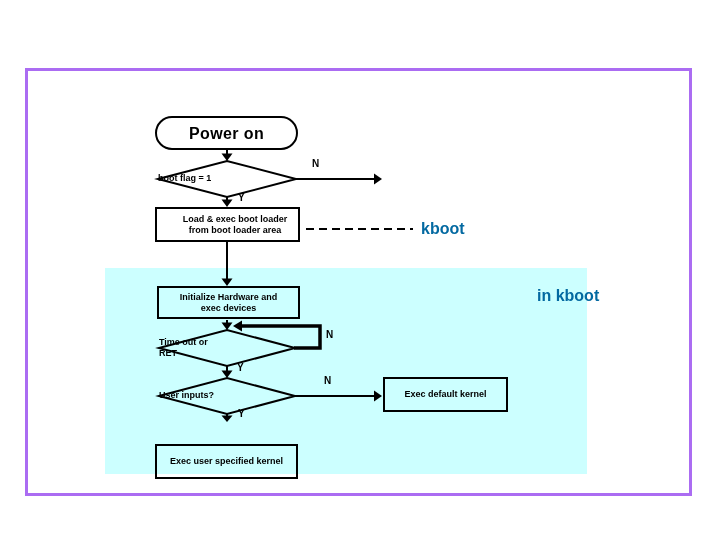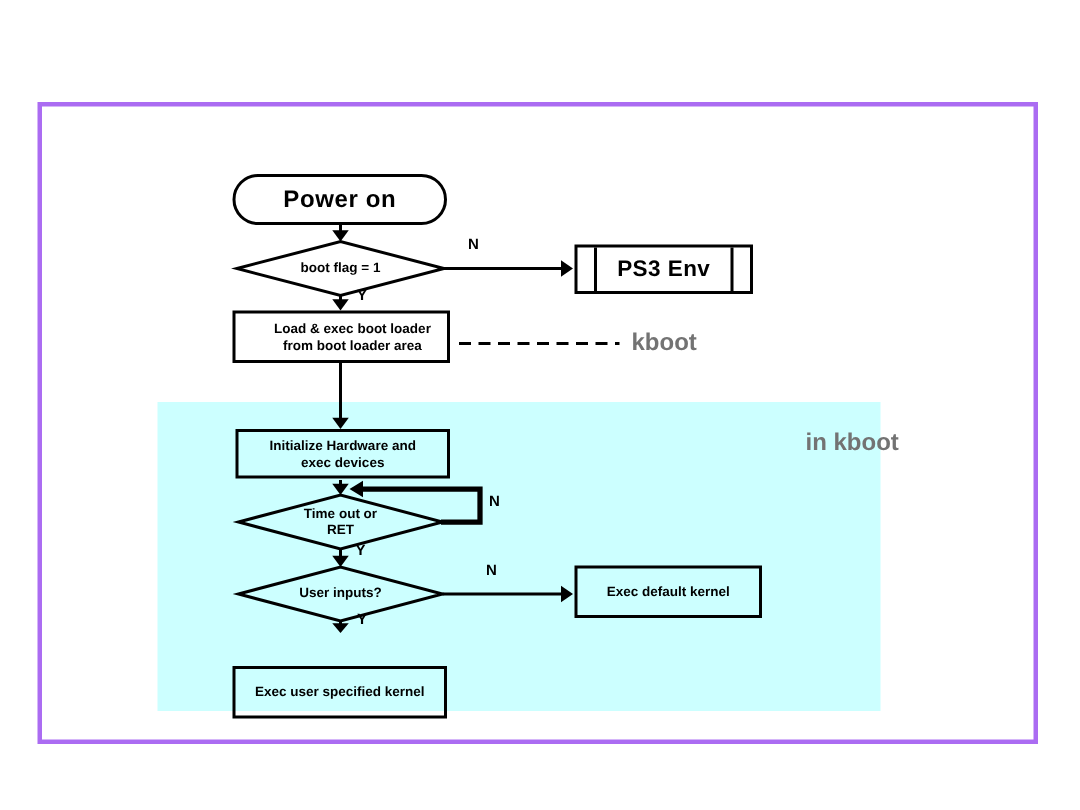--- a/index.html
+++ b/index.html
@@ -22,24 +22,24 @@
     text-align:center;font-weight:bold;font-size:9px;line-height:11px;
     background:transparent;
   }
   .stadium{border-radius:17px;font-size:16px;letter-spacing:.4px;}
   .pproc{font-size:15px;letter-spacing:.3px;}
   .pproc .bar{position:absolute;top:0;bottom:0;width:2px;background:#000;}
   .bar-left{left:11px;}
   .bar-right{right:11px;}
   .dlabel{
     position:absolute;font-weight:bold;font-size:9px;line-height:11px;
-    text-align:center;background:transparent;
+    background:transparent;
   }
   .branch{position:absolute;font-weight:bold;font-size:10px;line-height:10px;}
-  .blue-label{position:absolute;font-weight:bold;font-size:16px;line-height:18px;color:#737373;}
+  .blue-label{position:absolute;font-weight:bold;font-size:16px;line-height:18px;color:#0369a1;}
 </style>
 </head>
 <body>
 
 <div class="canvas">
 
   <div class="frame"></div>
 
   <div class="region"></div>
 
@@ -78,25 +78,20 @@
 
     <line x1="306" y1="229" x2="413" y2="229" stroke="#000" stroke-width="2" stroke-dasharray="8,5"></line>
   </svg>
 
   <div class="node stadium" style="left:155px;top:116px;width:143px;height:34px;">
     <span>Power on</span>
   </div>
 
   <div class="dlabel" style="left:158px;top:173px;width:138px;">boot flag = 1</div>
 
-  <div class="node pproc" style="left:383px;top:163px;width:119px;height:33px;">
-    <span class="bar bar-left"></span>
-    <span>PS3 Env</span>
-    <span class="bar bar-right"></span>
-  </div>
 
   <div class="node" style="left:155px;top:207px;width:145px;height:35px;padding-left:15px;">
     <span>Load &amp; exec boot loader</span>
     <span>from boot loader area</span>
   </div>
 
   <div class="node" style="left:157px;top:286px;width:143px;height:33px;">
     <span>Initialize Hardware and</span>
     <span>exec devices</span>
   </div>

